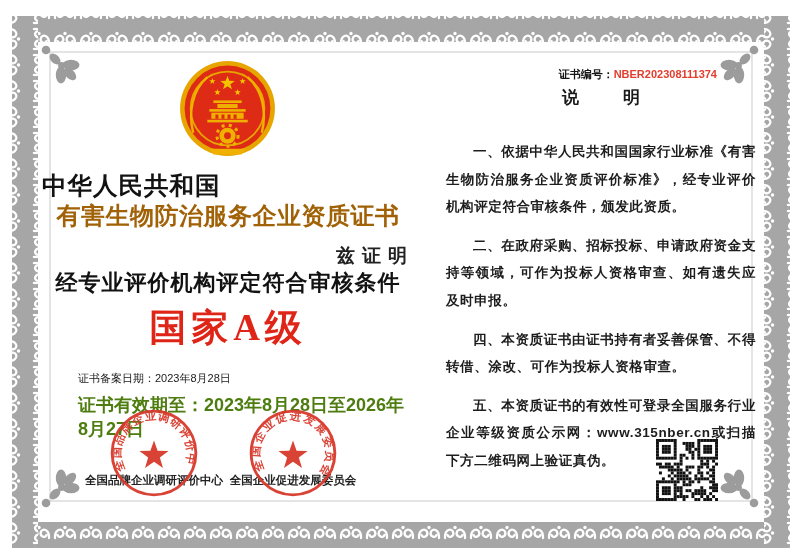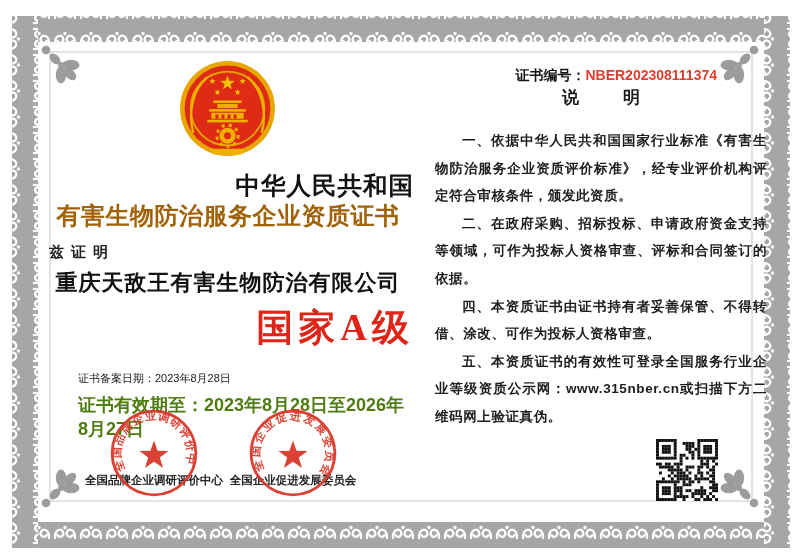--- a/index.html
+++ b/index.html
@@ -6,48 +6,48 @@
   #page{
     position:relative;width:800px;height:555px;background:#ffffff;overflow:hidden;
     font-family:"Liberation Sans","DejaVu Sans",sans-serif;color:#161616;
   }
   
   #frame-svg{position:absolute;left:0;top:0;width:800px;height:555px;}
   .inner-line{fill:none;stroke:#c9c9c9;stroke-width:1;}
   
   .left-col{position:absolute;left:42px;top:0;width:372px;}
   .emblem{position:absolute;left:135px;top:58px;width:101px;height:107px;}
-  .cert-title1{position:absolute;left:0;top:169px;width:100%;text-align:right;
+  .cert-title1{position:absolute;left:0;top:169px;width:100%;text-align:left;
     font-size:24.5px;font-weight:bold;letter-spacing:1px;color:#121212;}
   .cert-title2{position:absolute;left:0;top:200px;width:100%;text-align:center;
     font-size:24px;font-weight:bold;letter-spacing:0.5px;color:#a16207;}
-  .certify{position:absolute;left:0;top:243px;width:100%;text-align:left;
-    font-size:15px;font-weight:bold;letter-spacing:7px;text-indent:7px;color:#222;}
+  .certify{position:absolute;left:0;top:243px;width:100%;text-align:right;
+    font-size:19px;font-weight:bold;letter-spacing:7px;text-indent:7px;color:#222;}
   .company{position:absolute;left:0;top:268px;width:100%;text-align:center;
     font-size:22px;font-weight:bold;letter-spacing:1px;color:#121212;}
-  .grade{position:absolute;left:0;top:303px;width:100%;text-align:right;
+  .grade{position:absolute;left:0;top:303px;width:100%;text-align:center;
     font-family:"Liberation Serif","DejaVu Serif",serif;
     font-size:37px;font-weight:bold;letter-spacing:5px;}
   .date-line1{position:absolute;left:36px;top:371px;font-size:11px;font-weight:normal;color:#1a1a1a;}
   .date-line2{position:absolute;left:36px;top:393px;font-size:18px;font-weight:bold;color:#4d7c0f;}
   
   .seal{position:absolute;width:90px;height:90px;z-index:3;opacity:0.95;}
   .seal-a{left:109px;top:408px;}
   .seal-b{left:248px;top:408px;}
   .seal-label{position:absolute;top:473px;transform:translateX(-50%);
     font-size:11.5px;font-weight:bold;color:#222;white-space:nowrap;z-index:2;}
   .seal-label-a{left:154px;}
   .seal-label-b{left:293px;}
   
-  .cert-no{position:absolute;top:67px;right:83px;font-size:14px;font-weight:bold;white-space:nowrap;}
+  .cert-no{position:absolute;top:67px;right:83px;font-size:11px;font-weight:bold;white-space:nowrap;}
   .notes-col{position:absolute;left:435px;top:0;width:332px;}
   .notes-heading{position:absolute;left:0;top:86px;width:100%;text-align:center;
     font-size:17px;font-weight:bold;letter-spacing:2.6em;text-indent:2.6em;color:#1a1a1a;}
   .notes-body{position:absolute;left:0;top:127px;width:332px;}
-  .notes-body p{margin:0;font-size:13.5px;font-weight:bold;line-height:27.6px;
+  .notes-body p{margin:11px;font-size:13.5px;font-weight:bold;line-height:27.6px;
     text-indent:2em;text-align:justify;letter-spacing:0.6px;color:#1d1d1d;}
   .qr{position:absolute;left:656px;top:439px;width:62px;height:62px;}
 </style>
 </head>
 <body>
 
 <div id="page">
 
   <svg id="frame-svg" aria-hidden="true">
     <defs>
@@ -125,21 +125,21 @@
       </g>
       <circle cx="50" cy="77" r="10.5" fill="none" stroke="#efb000" stroke-width="3" stroke-dasharray="3 4.2"></circle>
       <circle cx="50" cy="77" r="8" fill="#efb000"></circle>
       <circle cx="50" cy="77" r="3.4" fill="#dd2b16"></circle>
       <path d="M32,90 L68,90 L64,95.5 L36,95.5 Z" fill="#efb000"></path>
     </svg>
 
     <div class="cert-title1">中华人民共和国</div>
     <div class="cert-title2">有害生物防治服务企业资质证书</div>
     <div class="certify">兹证明</div>
-    <div class="company">重庆天敌王有害生物防治有限公司</div>
+    <div class="company">经专业评价机构评定符合审核条件</div>
     <div class="grade" style="color:#df2517">国家A级</div>
     <div class="date-line1">证书备案日期：2023年8月28日</div>
     <div class="date-line2">证书有效期至：2023年8月28日至2026年8月27日</div>
   </div>
 
   <div class="seal-label seal-label-a">全国品牌企业调研评价中心</div>
   <div class="seal-label seal-label-b">全国企业促进发展委员会</div>
 
   <svg class="seal seal-a" viewBox="0 0 100 100" aria-hidden="true">
     <defs>
@@ -163,21 +163,21 @@
   </svg>
 
   <div class="cert-no">
     <span>证书编号：</span><span style="color:#e23d2d">NBER202308111374</span>
   </div>
 
   <div class="notes-col">
     <div class="notes-heading">说明</div>
     <div class="notes-body">
       <p>一、依据中华人民共和国国家行业标准《有害生物防治服务企业资质评价标准》，经专业评价机构评定符合审核条件，颁发此资质。</p>
-      <p>二、在政府采购、招标投标、申请政府资金支持等领域，可作为投标人资格审查、评标和合同签订的依据。</p>
+      <p>二、在政府采购、招标投标、申请政府资金支持等领域，可作为投标人资格审查、如有遗失应及时申报。</p>
       <p>四、本资质证书由证书持有者妥善保管、不得转借、涂改、可作为投标人资格审查。</p>
       <p>五、本资质证书的有效性可登录全国服务行业企业等级资质公示网：www.315nber.cn或扫描下方二维码网上验证真伪。</p>
     </div>
   </div>
 
   <svg class="qr" viewBox="0 0 63 63" aria-hidden="true">
     <rect width="63" height="63" fill="#ffffff"></rect>
     <g id="qr-modules" fill="#111111">
         <rect x="0" y="0" width="3" height="3"></rect>
         <rect x="3" y="0" width="3" height="3"></rect>

